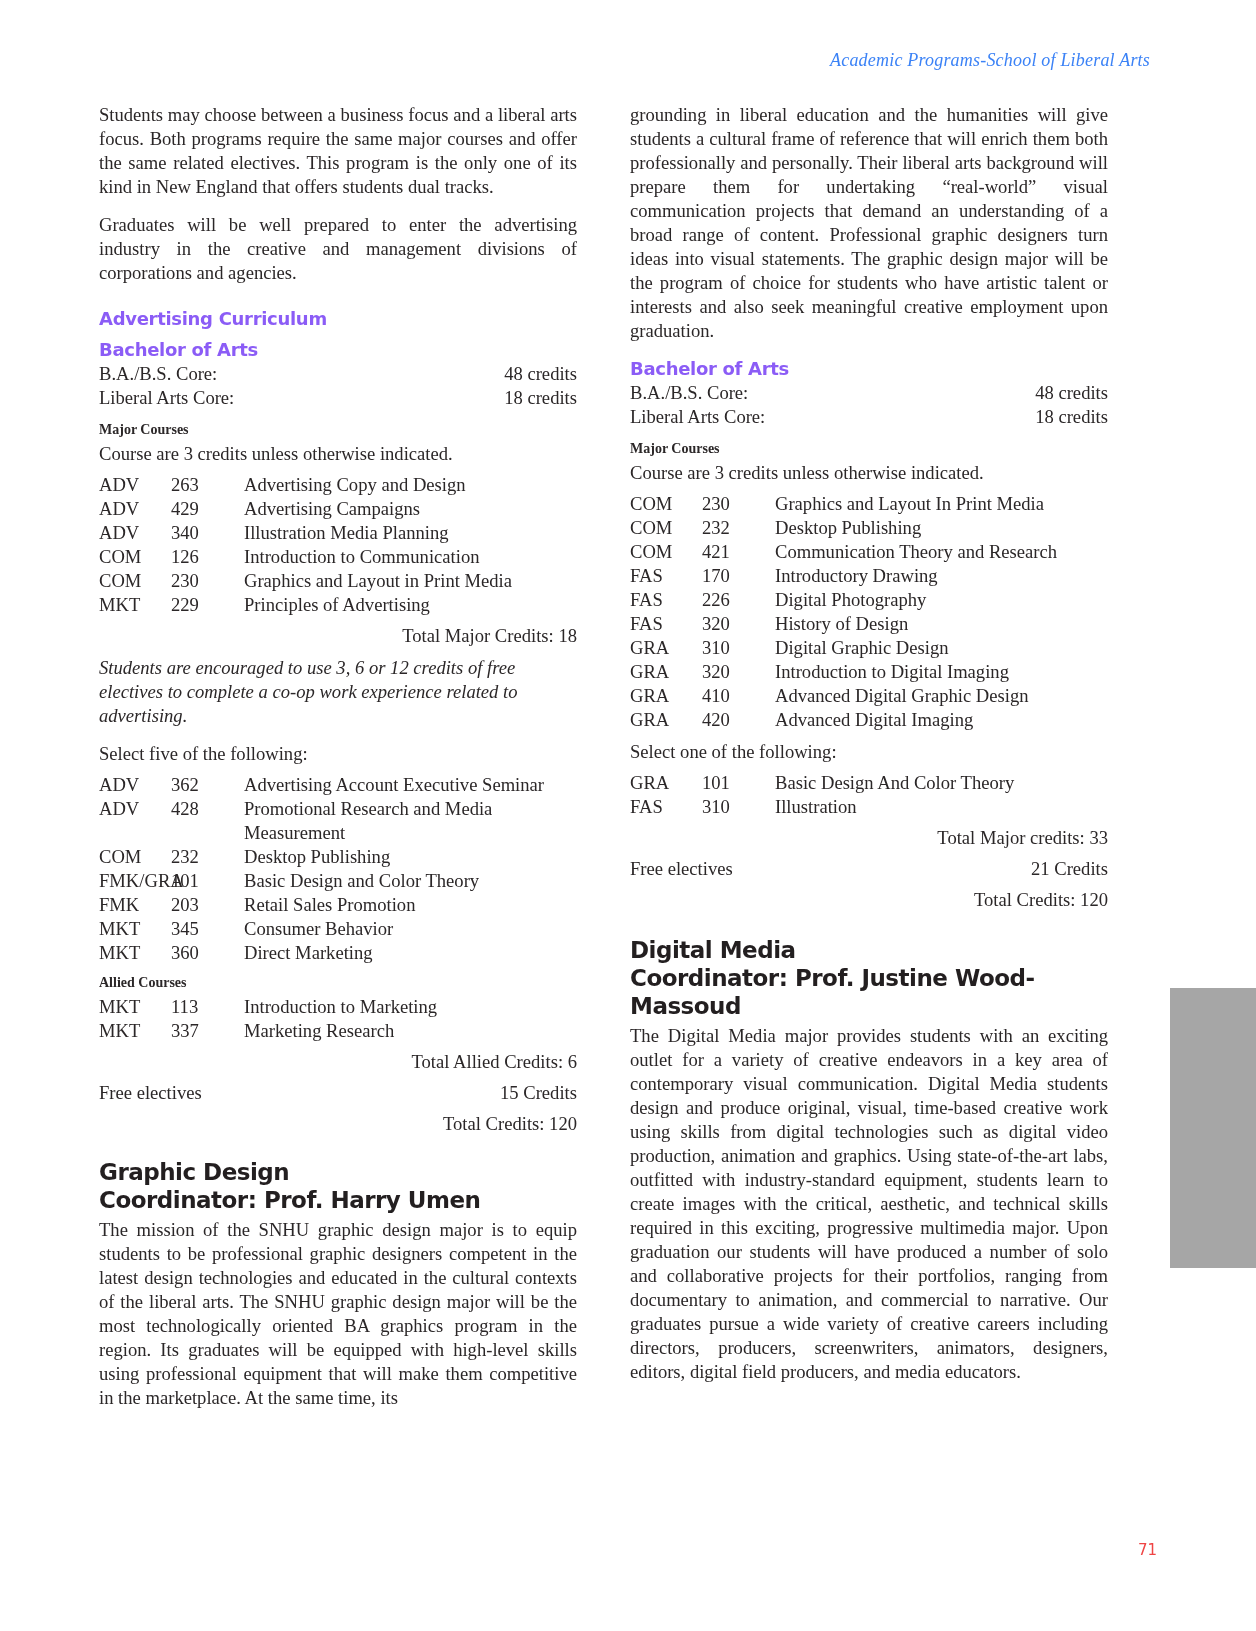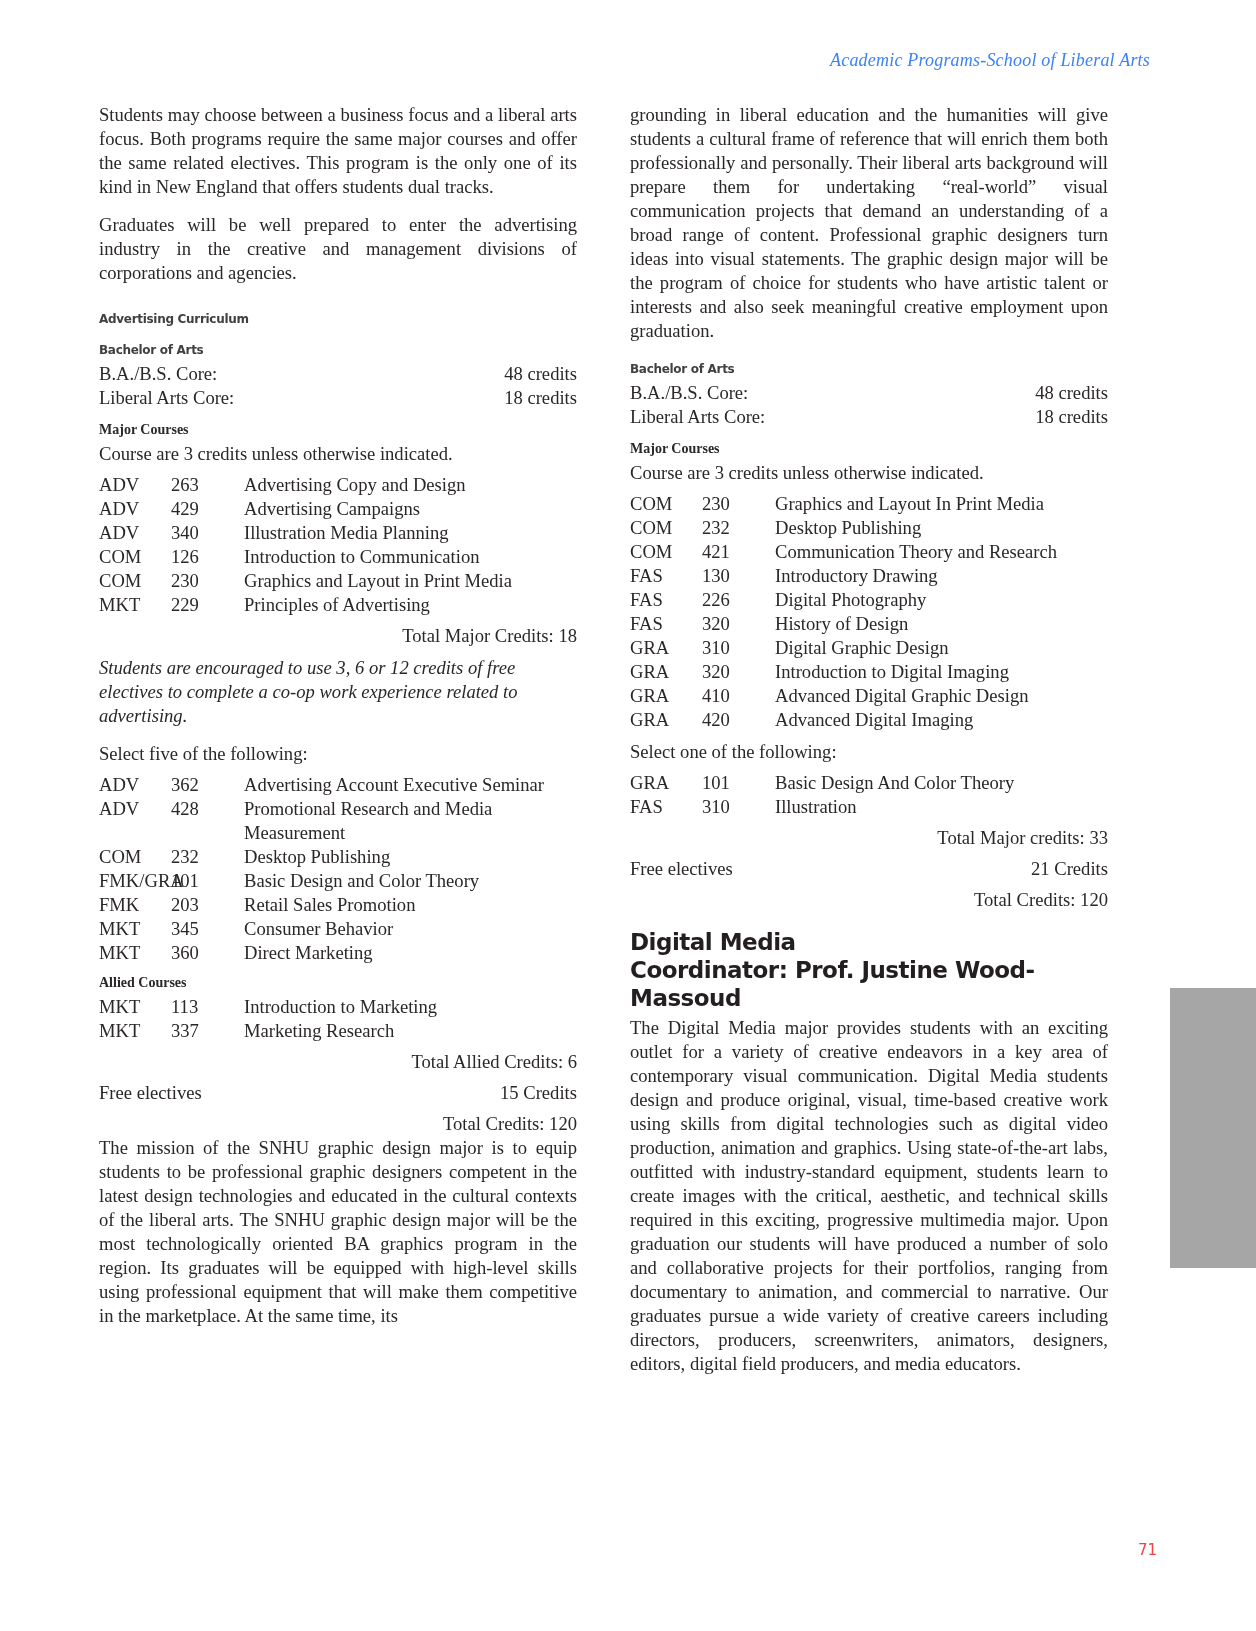--- a/index.html
+++ b/index.html
@@ -15,22 +15,22 @@
   }
   .col { position: absolute; top: 103px; width: 478px; }
   .col-left { left: 99px; }
   .col-right { left: 630px; }
   .body, .body p {
     font-family: "Liberation Serif", serif; font-size: 18.6px; line-height: 24px;
     color: #2b2728;
   }
   p { margin: 0 0 14px 0; text-align: justify; }
   .sans-h {
-    font-family: "DejaVu Sans", sans-serif; font-weight: bold; font-size: 12px;
-    color: #404040; letter-spacing: -0.3px;
+    font-family: "DejaVu Sans", sans-serif; font-weight: bold; font-size: 18px;
+    color: #8b5cf6; letter-spacing: -0.3px;
   }
   .h-curric { margin-top: 22px; line-height: 24px; }
   .h-ba { margin-top: 7px; line-height: 24px; }
   .big-h {
     font-family: "DejaVu Sans", sans-serif; font-weight: bold; font-size: 23px;
     line-height: 28px; color: #231f20; letter-spacing: -0.5px; margin-top: 22px;
   }
   .big-h + p { margin-top: 4px; }
   .kv { display: flex; justify-content: space-between; line-height: 24px;
         font-family: "Liberation Serif", serif; font-size: 18.6px; }
@@ -169,20 +169,24 @@
       </div>
     </div>
 
   <div class="right-line">Total Allied Credits: 6</div>
   <div class="kv free">
     <span>Free electives</span>
     <span>15 Credits</span>
   </div>
   <div class="right-line">Total Credits: 120</div>
 
+  <div class="big-h">
+    <div>Graphic Design</div>
+    <div>Coordinator: Prof. Harry Umen</div>
+  </div>
   <p>The mission of the SNHU graphic design major is to equip students to be professional graphic designers competent in the latest design technologies and educated in the cultural contexts of the liberal arts. The SNHU graphic design major will be the most technologically oriented BA graphics program in the region. Its graduates will be equipped with high-level skills using professional equipment that will make them competitive in the marketplace. At the same time, its</p>
 </div>
 
 <div class="col col-right body">
   <p>grounding in liberal education and the humanities will give students a cultural frame of reference that will enrich them both professionally and personally. Their liberal arts background will prepare them for undertaking “real-world” visual communication projects that demand an understanding of a broad range of content. Professional graphic designers turn ideas into visual statements. The graphic design major will be the program of choice for students who have artistic talent or interests and also seek meaningful creative employment upon graduation.</p>
 
   <div class="sans-h h-ba">Bachelor of Arts</div>
 
   <div class="kv">
     <span>B.A./B.S. Core:</span>
@@ -207,21 +211,21 @@
         <span class="c-num">232</span>
         <span class="c-title">Desktop Publishing</span>
       </div>
       <div class="course-row">
         <span class="c-dept">COM</span>
         <span class="c-num">421</span>
         <span class="c-title">Communication Theory and Research</span>
       </div>
       <div class="course-row">
         <span class="c-dept">FAS</span>
-        <span class="c-num">130</span>
+        <span class="c-num">170</span>
         <span class="c-title">Introductory Drawing</span>
       </div>
       <div class="course-row">
         <span class="c-dept">FAS</span>
         <span class="c-num">226</span>
         <span class="c-title">Digital Photography</span>
       </div>
       <div class="course-row">
         <span class="c-dept">FAS</span>
         <span class="c-num">320</span>
@@ -263,21 +267,21 @@
       </div>
     </div>
 
   <div class="right-line">Total Major credits: 33</div>
   <div class="kv free">
     <span>Free electives</span>
     <span>21 Credits</span>
   </div>
   <div class="right-line">Total Credits: 120</div>
 
-  <div class="big-h" style="margin-top:16px">
+  <div class="big-h" style="margin-top:24px">
     <div>Digital Media</div>
     <div>Coordinator: Prof. Justine Wood-Massoud</div>
   </div>
   <p>The Digital Media major provides students with an exciting outlet for a variety of creative endeavors in a key area of contemporary visual communication. Digital Media students design and produce original, visual, time-based creative work using skills from digital technologies such as digital video production, animation and graphics. Using state-of-the-art labs, outfitted with industry-standard equipment, students learn to create images with the critical, aesthetic, and technical skills required in this exciting, progressive multimedia major. Upon graduation our students will have produced a number of solo and collaborative projects for their portfolios, ranging from documentary to animation, and commercial to narrative. Our graduates pursue a wide variety of creative careers including directors, producers, screenwriters, animators, designers, editors, digital field producers, and media educators.</p>
 </div>
 
 <div class="side-tab" style="background: rgb(166, 166, 166);"></div>
 <div class="page-num">71</div>
 
 </body></html>

